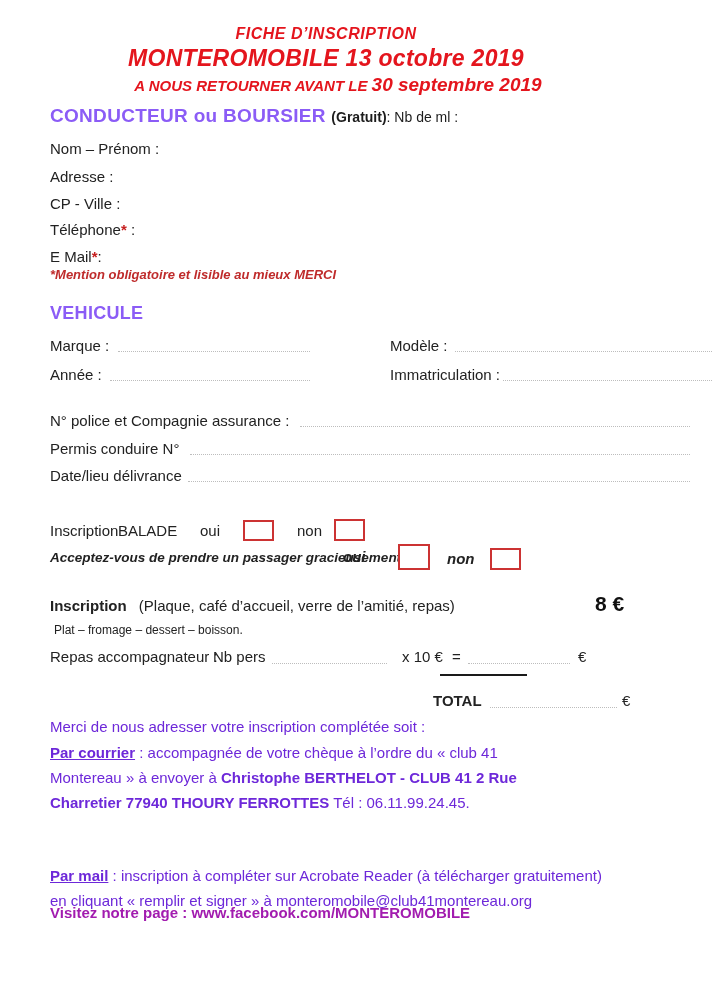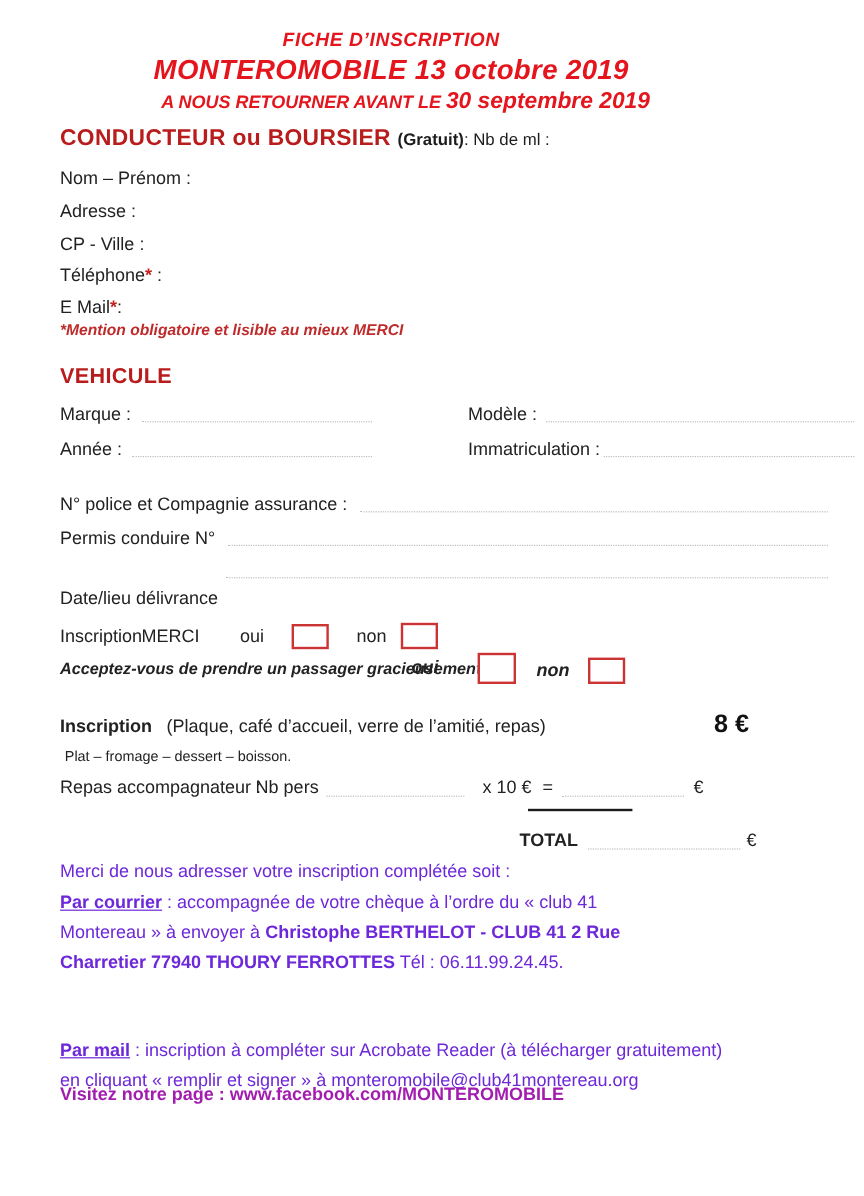--- a/index.html
+++ b/index.html
@@ -8,21 +8,21 @@
     font-family:"Liberation Sans",sans-serif;color:#1c1c1c;
   }
   .abs{position:absolute;}
   
   .hdr{left:0;top:0;width:652px;text-align:center;color:#e4151d;}
   .h1{top:25px;font-size:16px;font-style:italic;font-weight:600;letter-spacing:.5px;}
   .h2{top:45px;font-size:23px;font-style:italic;font-weight:bold;letter-spacing:.3px;}
   .h3{top:74px;font-size:15px;font-style:italic;font-weight:600;padding-left:12px;}
   .h3 .bigdate{font-size:19px;font-weight:bold;}
   
-  .sec-title{font-weight:bold;font-size:19px;letter-spacing:.3px;color:#b91c1c;}
+  .sec-title{font-weight:bold;font-size:19px;letter-spacing:.3px;color:#8b5cf6;}
   .sec-note{font-weight:bold;font-size:14px;}
   .sec-rest{font-weight:normal;font-size:14px;}
   .lbl{font-size:15px;color:#222;}
   .star{color:#c61f1f;font-weight:bold;}
   .mention{font-size:13px;font-style:italic;font-weight:bold;color:#bf2b2b;}
   .dots{border-bottom:1px dotted #bdbdbd;display:block;height:1px;}
   .cb{border:2px solid #cc3333;background:#fff;display:block;}
   .b{font-weight:bold;}
   .bu{font-weight:bold;text-decoration:underline;}
   .it{font-style:italic;}
@@ -76,25 +76,25 @@
   <span class="abs dots" style="left:110px;top:379px;width:200px;"></span>
   <div class="abs lbl" style="left:390px;top:366px;">Immatriculation :</div>
   <span class="abs dots" style="left:503px;top:379px;width:209px;"></span>
 
   <div class="abs lbl" style="left:50px;top:412px;">N° police et Compagnie assurance :</div>
   <span class="abs dots" style="left:300px;top:425px;width:390px;"></span>
 
   <div class="abs lbl" style="left:50px;top:440px;">Permis conduire N°</div>
   <span class="abs dots" style="left:190px;top:453px;width:500px;"></span>
 
-  <div class="abs lbl" style="left:50px;top:490px;">Date/lieu délivrance</div>
+  <div class="abs lbl" style="left:50px;top:467px;">Date/lieu délivrance</div>
   <span class="abs dots" style="left:188px;top:480px;width:502px;"></span>
 
   <div class="abs lbl" style="left:50px;top:522px;">Inscription</div>
-  <div class="abs lbl" style="left:118px;top:522px;">MERCI</div>
+  <div class="abs lbl" style="left:118px;top:522px;">BALADE</div>
   <div class="abs lbl" style="left:200px;top:522px;">oui</div>
   <span class="abs cb" style="left:243px;top:520px;width:27px;height:17px;"></span>
   <div class="abs lbl" style="left:297px;top:522px;">non</div>
   <span class="abs cb" style="left:334px;top:519px;width:27px;height:18px;"></span>
 
   <div class="abs q" style="left:50px;top:550px;">Acceptez-vous de prendre un passager gracieusement ?</div>
   <div class="abs lbl it b" style="left:343px;top:548px;">oui</div>
   <span class="abs cb" style="left:398px;top:544px;width:28px;height:22px;"></span>
   <div class="abs lbl it b" style="left:447px;top:550px;">non</div>
   <span class="abs cb" style="left:490px;top:548px;width:27px;height:18px;"></span>

